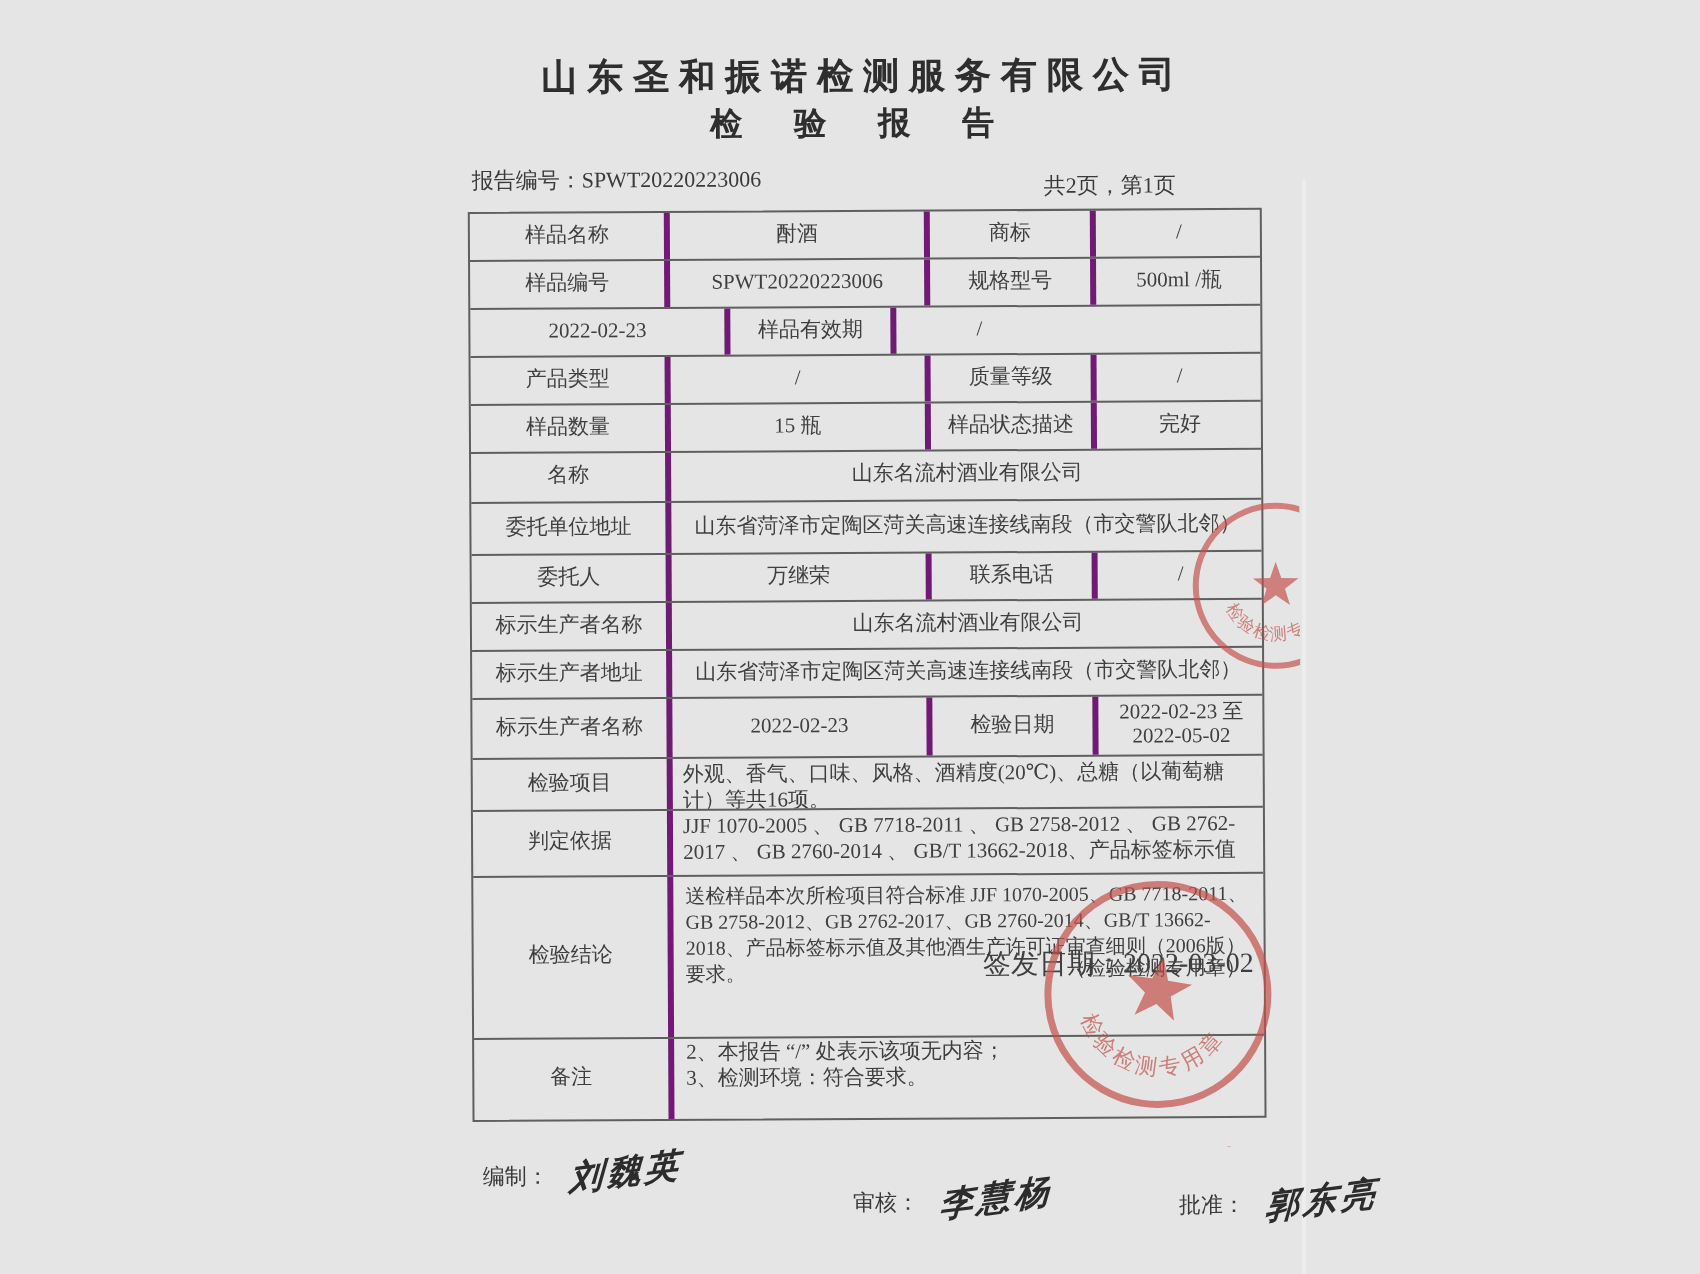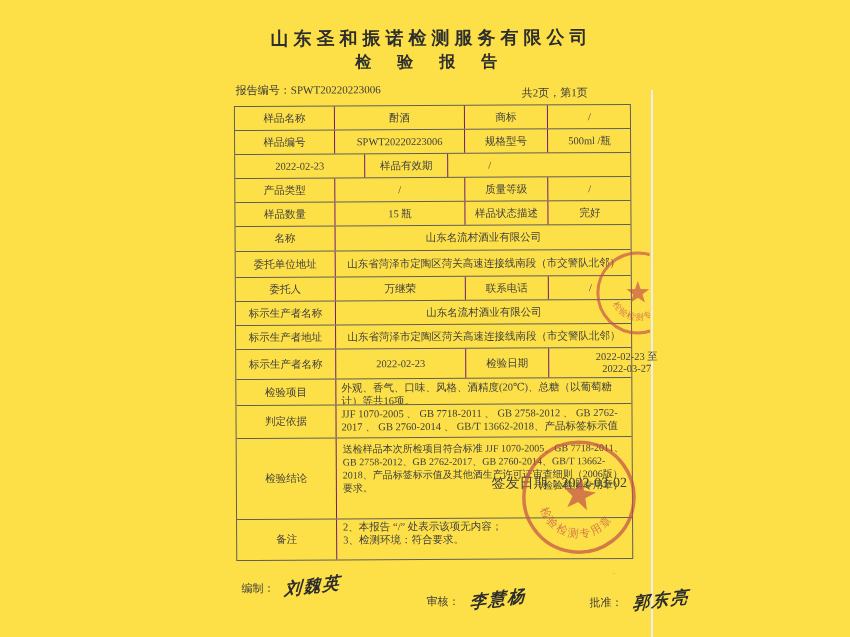--- a/index.html
+++ b/index.html
@@ -1,37 +1,37 @@
 <!DOCTYPE html>
 <html><head>
 <meta charset="utf-8">
 <style>
   html,body{margin:0;padding:0;}
   body{
     width:850px;height:637px;background:#fdfdfd;overflow:hidden;
     font-family:"Liberation Serif","DejaVu Serif",serif;color:#3f3f3f;
     -webkit-font-smoothing:antialiased;
   }
-  .canvas{position:relative;width:850px;height:637px;background:#fde047;}
+  .canvas{position:relative;width:850px;height:637px;background:#e5e5e5;}
   .paper-edge{position:absolute;left:651px;top:90px;width:2px;height:547px;background:#ededed;}
   .doc{position:absolute;left:0;top:0;width:850px;height:637px;transform:rotate(-0.3deg);}
 
   
   .company-title{position:absolute;left:218px;top:26px;width:430px;text-align:center;
     font-size:18px;font-weight:bold;letter-spacing:5px;color:#2e2e2e;}
   .report-title{position:absolute;left:218px;top:52px;width:430px;text-align:center;
     font-size:16px;font-weight:bold;letter-spacing:11px;color:#2e2e2e;}
   .report-no{position:absolute;left:237px;top:82px;font-size:11px;font-weight:normal;color:#3a3a3a;}
   .pagination{position:absolute;left:480px;top:86px;width:152px;text-align:center;font-size:11px;color:#3a3a3a;}
 
   
   .rpt-table{position:absolute;left:235px;top:105px;width:397px;border:1px solid #5f5f5f;box-sizing:border-box;background:transparent;}
   .tr{display:flex;border-bottom:1px solid #5f5f5f;box-sizing:border-box;}
   .tr:last-child{border-bottom:none;}
-  .td{box-sizing:border-box;border-right:1px solid #701a75;display:flex;align-items:center;justify-content:center;
+  .td{box-sizing:border-box;border-right:3px solid #701a75;display:flex;align-items:center;justify-content:center;
       font-size:10.5px;line-height:12px;text-align:center;padding:1px 3px;overflow:hidden;}
   .td:last-child{border-right:none;}
   .c1{flex:0 0 100px;width:100px;}
   .c2{flex:0 0 130px;width:130px;}
   .c3{flex:0 0 83px;width:83px;}
   .c4{flex:0 0 83px;width:83px;}
   .cwide{flex:0 0 296px;width:296px;}
   .lbl{font-weight:normal;}
   .multiline{display:block;text-align:left;padding:3px 5px;line-height:12.5px;}
   .concl-cell{display:block;position:relative;text-align:left;padding:4px 6px;line-height:13px;font-size:10px;}
@@ -124,23 +124,23 @@
 
       <div class="tr" style="height:24px">
         <div class="td lbl c1">标示生产者地址</div>
         <div class="td cwide">山东省菏泽市定陶区菏关高速连接线南段（市交警队北邻）</div>
       </div>
 
       <div class="tr" style="height:30px">
         <div class="td lbl c1">标示生产者名称</div>
         <div class="td c2">2022-02-23</div>
         <div class="td lbl c3">检验日期</div>
-        <div class="td c4" style="flex-direction:column;justify-content:center;margin-left:36px;">
+        <div class="td c4" style="flex-direction:column;justify-content:center;">
           <span>2022-02-23 至</span>
-          <span>2022-03-27</span>
+          <span>2022-05-02</span>
         </div>
       </div>
 
       <div class="tr" style="height:26px">
         <div class="td lbl c1">检验项目</div>
         <div class="td cwide multiline">外观、香气、口味、风格、酒精度(20℃)、总糖（以葡萄糖计）等共16项。</div>
       </div>
 
       <div class="tr" style="height:33px">
         <div class="td lbl c1">判定依据</div>

